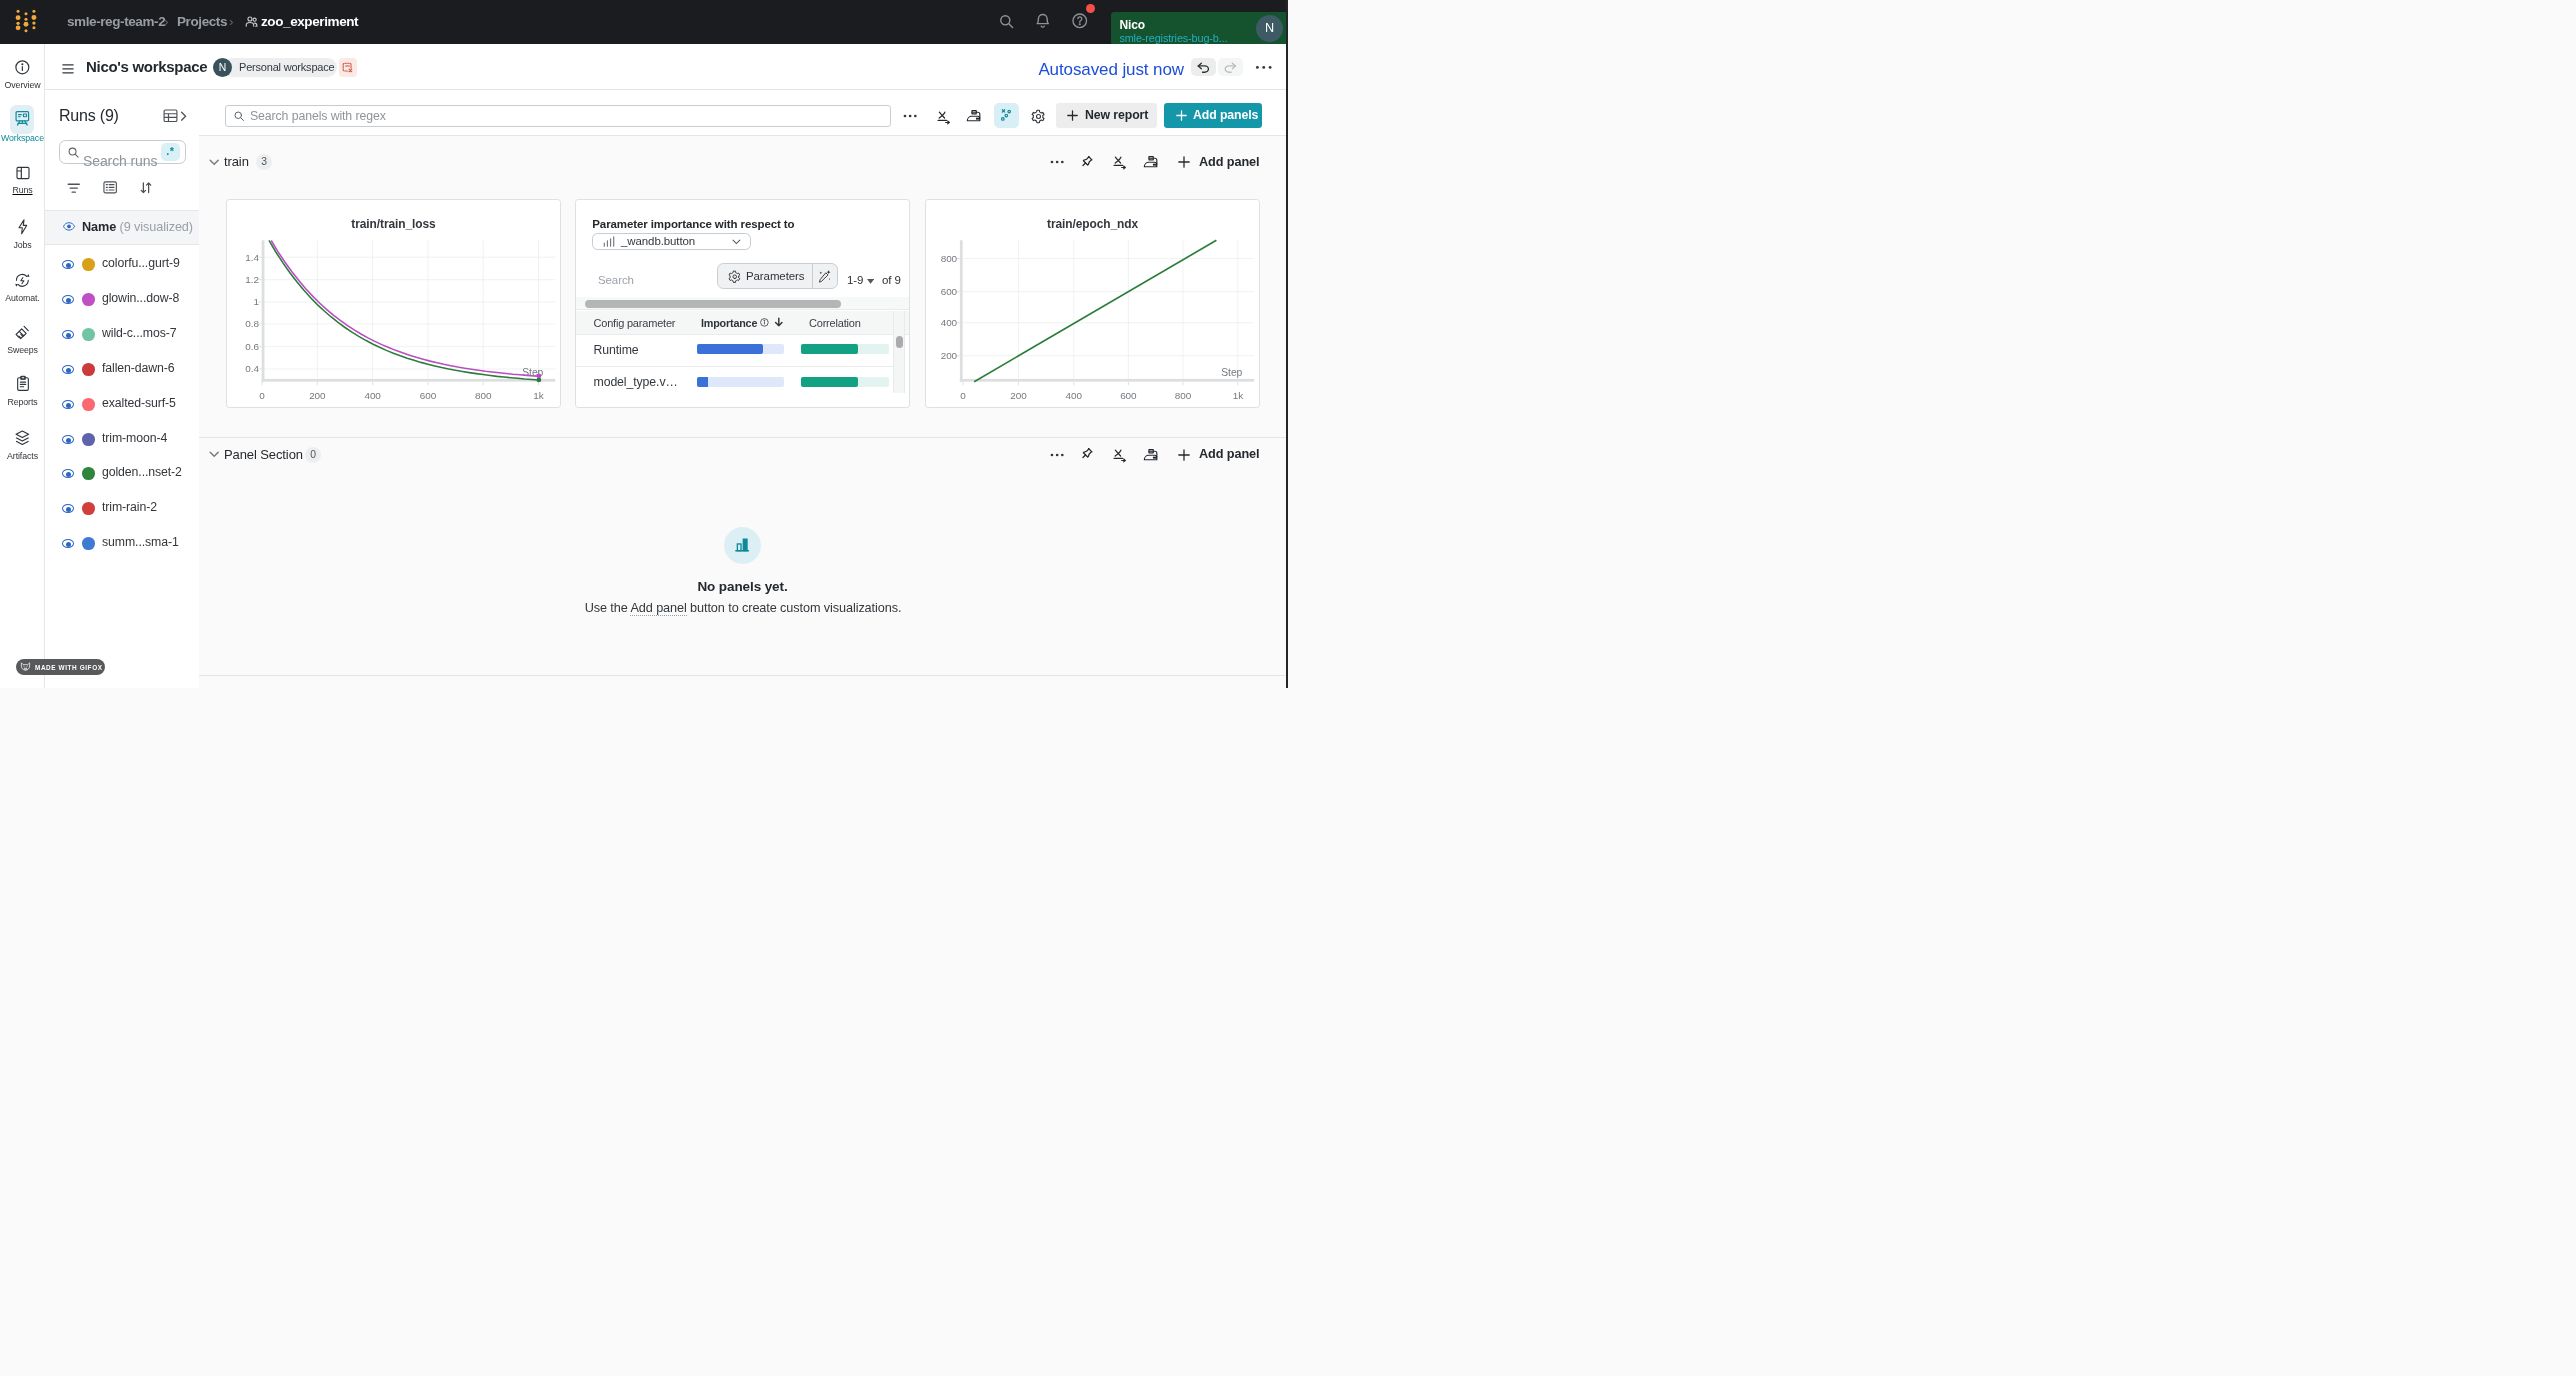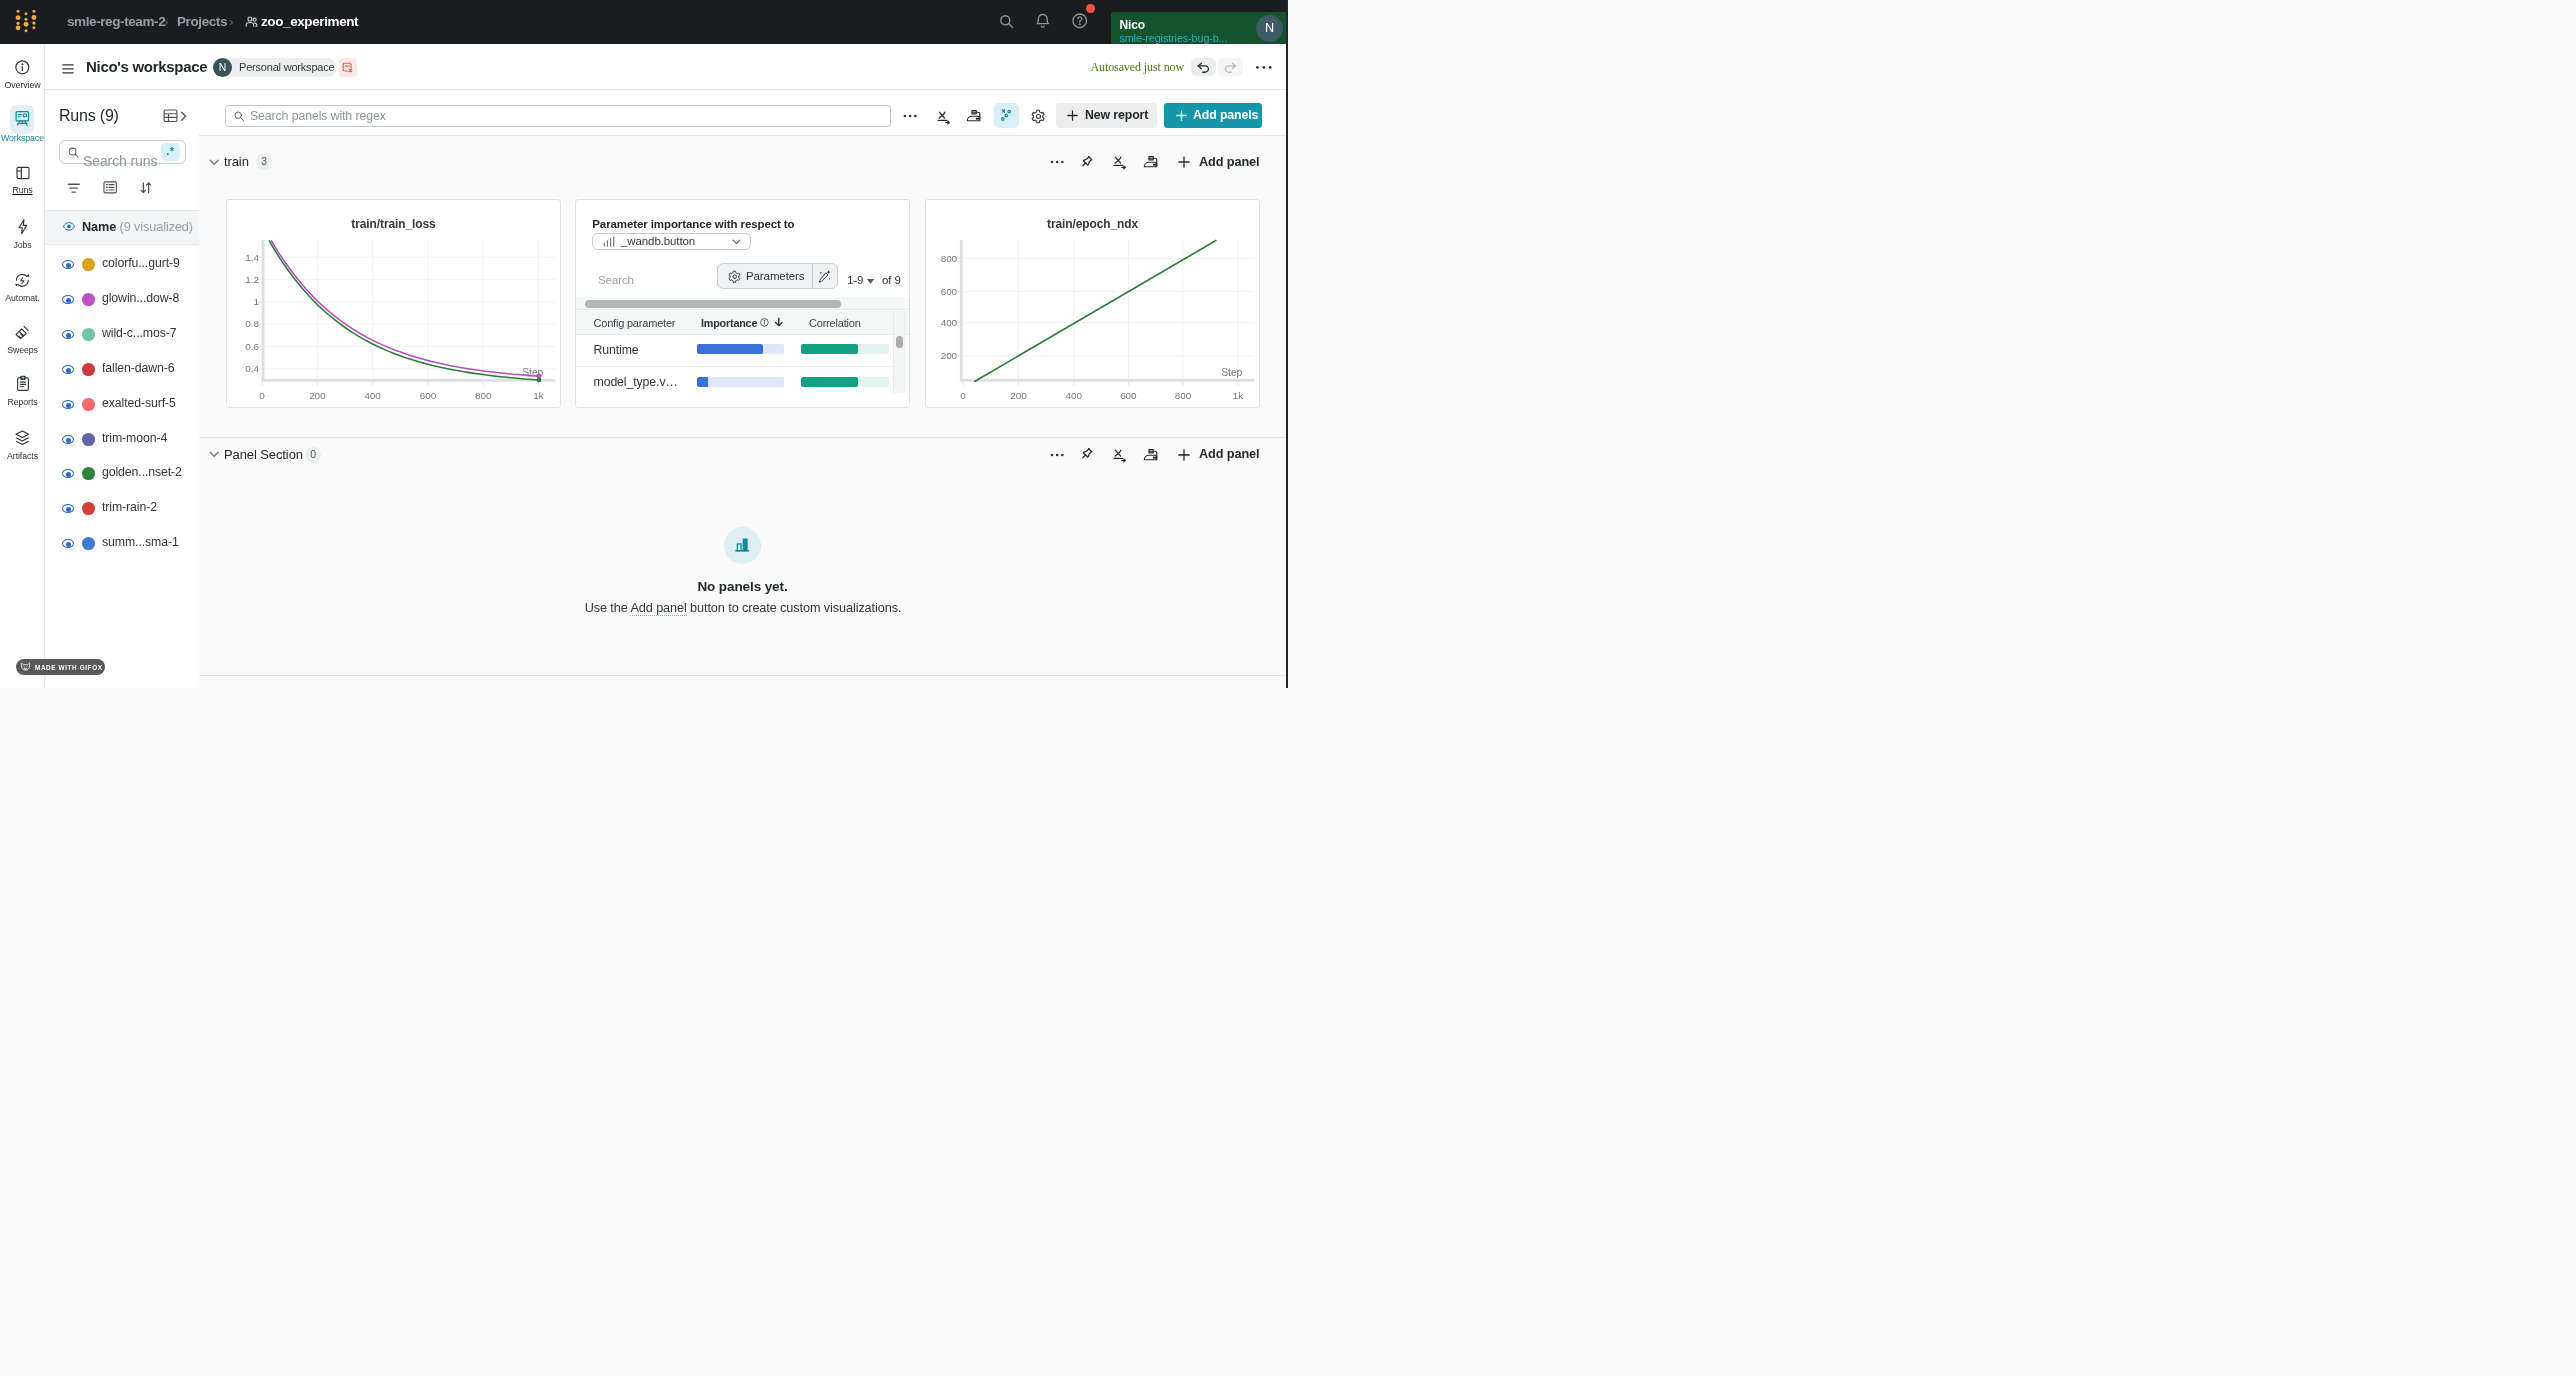--- a/index.html
+++ b/index.html
@@ -166,21 +166,21 @@
   <div class="abs" style="left:178px;top:13.5px;width:114px;height:19px;background:#edeeef;border-radius:9.6px;"></div>
   <div class="abs" style="left:168px;top:13.5px;width:19px;height:19px;border-radius:50%;background:#39515a;color:#fff;font-size:10.4px;text-align:center;line-height:19px;">N</div>
   <div class="abs" style="left:194px;top:16.7px;font-size:11px;color:#33383d;letter-spacing:-0.2px;">Personal workspace</div>
   <div class="abs" style="left:294px;top:13.5px;width:17.5px;height:19px;background:#fae9e5;border-radius:4px;"></div>
   <svg class="abs" style="left:297px;top:17.5px" width="11" height="11" viewBox="0 0 14 14" fill="none" stroke="#cc5746" stroke-width="1.4" stroke-linecap="round">
     <path d="M11.5 7.5V3.2c0-.9-.7-1.7-1.7-1.7H3.2c-.9 0-1.7.8-1.7 1.7v6.6c0 .9.8 1.7 1.7 1.7h4.3" stroke-dasharray="2.2 1.4"></path>
       <path d="M4.5 5h5"></path>
       <path d="M9 9l3.4 3.4M12.4 9L9 12.4" stroke-width="1.5"></path>
   </svg>
 
-  <div class="abs" style="left:989px;top:16.3px;width:150px;text-align:right;font-size:12px;color:#4d7c0f;font-family:Liberation Serif, serif;">Autosaved just now</div>
+  <div class="abs" style="left:989px;top:16.3px;width:150px;text-align:right;font-size:17px;color:#1d4ed8;">Autosaved just now</div>
   <div class="abs" style="left:1146px;top:14px;width:25px;height:18.3px;background:#eceded;border-radius:4.8px;"></div>
   <svg class="abs" style="left:1152px;top:17.5px" width="12.7" height="11" viewBox="0 0 16 14" fill="none" stroke="#2c3136" stroke-width="1.7" stroke-linecap="round" stroke-linejoin="round">
     <path d="M5.5 1.5L1.5 5l4 3.5"></path>
       <path d="M1.5 5h8.2c2.6 0 4.8 1.8 4.8 4s-2.2 4-4.8 4H7"></path>
   </svg>
   <div class="abs" style="left:1173px;top:14px;width:25px;height:18.3px;background:#f4f5f5;border-radius:4.8px;"></div>
   <svg class="abs" style="left:1179px;top:17.5px" width="12.7" height="11" viewBox="0 0 16 14" fill="none" stroke="#b9bdc0" stroke-width="1.7" stroke-linecap="round" stroke-linejoin="round">
     <path d="M10.5 1.5L14.5 5l-4 3.5"></path>
       <path d="M14.5 5H6.3C3.7 5 1.5 6.8 1.5 9s2.2 4 4.8 4H9"></path>
   </svg>

